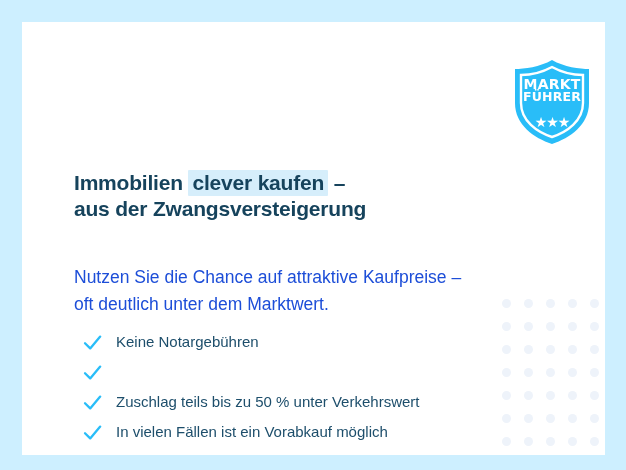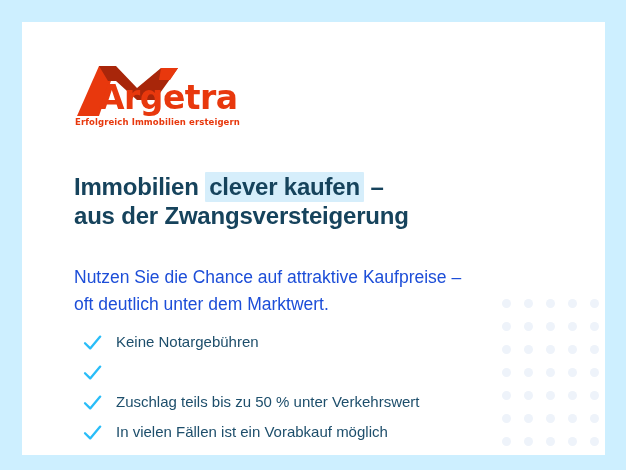--- a/index.html
+++ b/index.html
@@ -126,21 +126,21 @@
     letter-spacing: -1px;
     pointer-events: none;
   }
 
   
   #headline {
     position: absolute;
     left: 52px;
     top: 134px;
     width: 470px;
-    font-size: 24px;
+    font-size: 21px;
     font-weight: bold;
     color: #16435c;
     line-height: 1.22;
     letter-spacing: -0.2px;
   }
   #headline .hl {
     background: #d6eefb;
     padding: 1px 4px 2px 4px;
     border-radius: 1px;
     box-decoration-break: clone;
@@ -223,30 +223,32 @@
         <div class="dot"></div>
         <div class="dot"></div>
         <div class="dot"></div>
         <div class="dot"></div>
         <div class="dot"></div>
         <div class="dot"></div>
         <div class="dot"></div>
         <div class="dot"></div>
       </div>
 
-    <div id="logo">
-      <svg id="logo-mark" viewBox="0 0 130 52" xmlns="http://www.w3.org/2000/svg">
-        <polygon points="24,52 2,52 24,2 41,2" fill="#e8380d"></polygon>
-        <polygon points="24,2 41,2 62,24 86,4 103,4 80,36 62,36 41,17 33,17" fill="#a8260a"></polygon>
-        <polygon points="86,4 103,4 95,16 84,16" fill="#e8380d"></polygon>
+
+    <div id="badge">
+      <svg viewBox="0 0 84 88" width="84" height="88" xmlns="http://www.w3.org/2000/svg">
+        <path d="M42 2 C30 9, 14 11, 5 11 L5 45 C5 67, 24 80, 42 86 C60 80, 79 67, 79 45 L79 11 C70 11, 54 9, 42 2 Z" fill="#29bdf8"></path>
+        <path d="M42 9 C31 15, 18 17, 11 17 L11 45 C11 63, 27 74, 42 79 C57 74, 73 63, 73 45 L73 17 C66 17, 53 15, 42 9 Z" fill="none" stroke="#ffffff" stroke-width="2.4"></path>
       </svg>
-      <div id="logo-word">Argetra</div>
-      <div id="logo-tagline">Erfolgreich Immobilien ersteigern</div>
+      <div id="badge-text">
+        <span>MARKT</span>
+        <span class="l2">FÜHRER</span>
+      </div>
+      <div id="badge-stars">★★★</div>
     </div>
-
 
     <h1 id="headline">
       <span>Immobilien </span><span class="hl">clever kaufen</span><span> –</span><br>
       <span>aus der Zwangsversteigerung</span>
     </h1>
 
     <p id="subheadline">
       <span>Nutzen Sie die Chance auf attraktive Kaufpreise –</span><br>
       <span>oft deutlich unter dem Marktwert.</span>
     </p>

